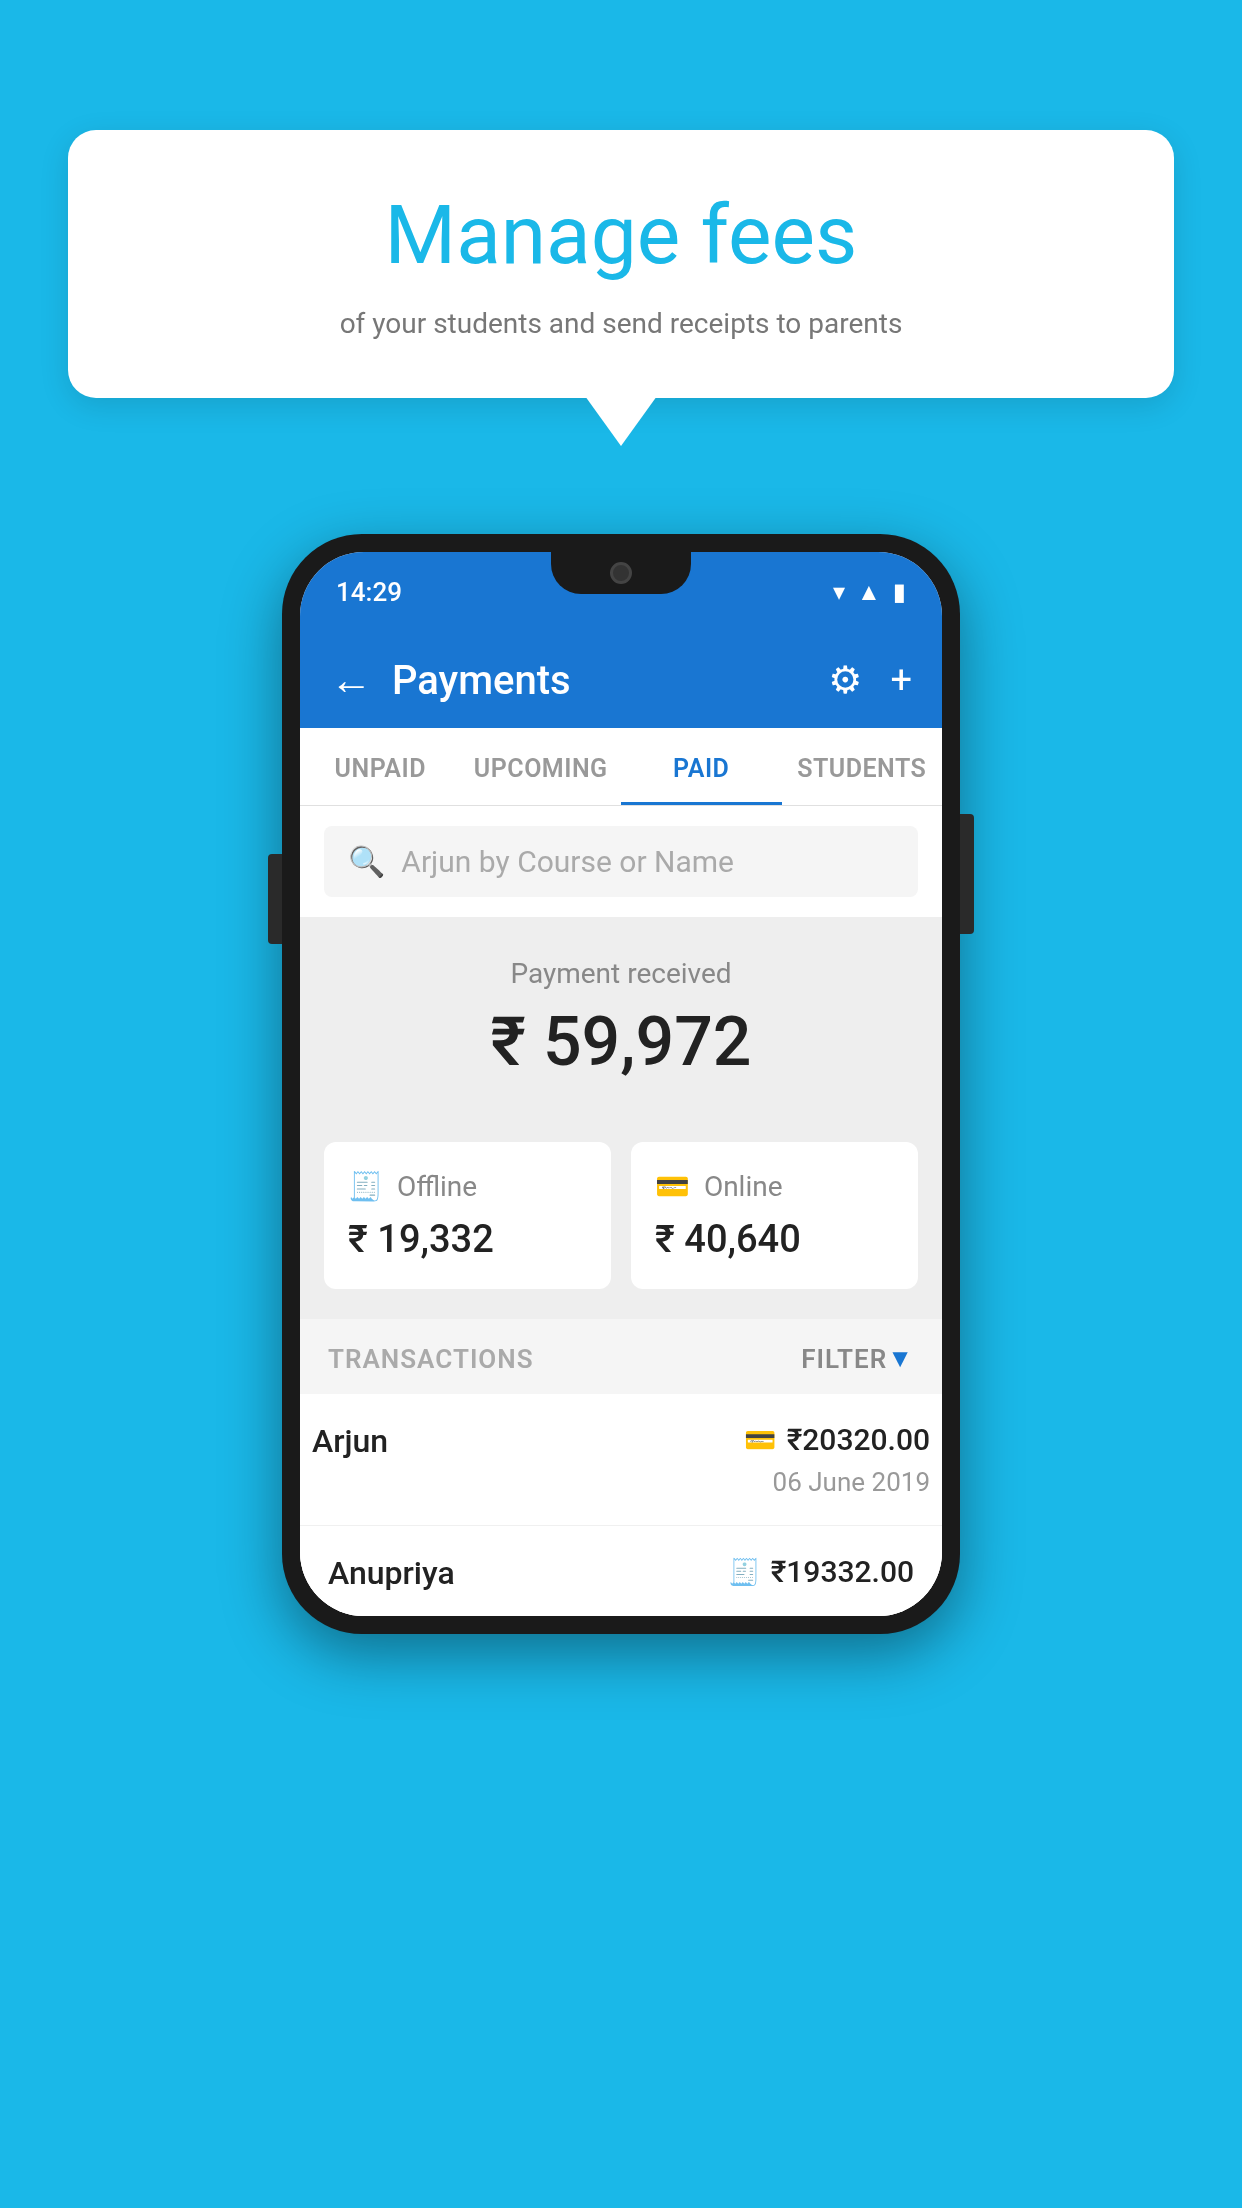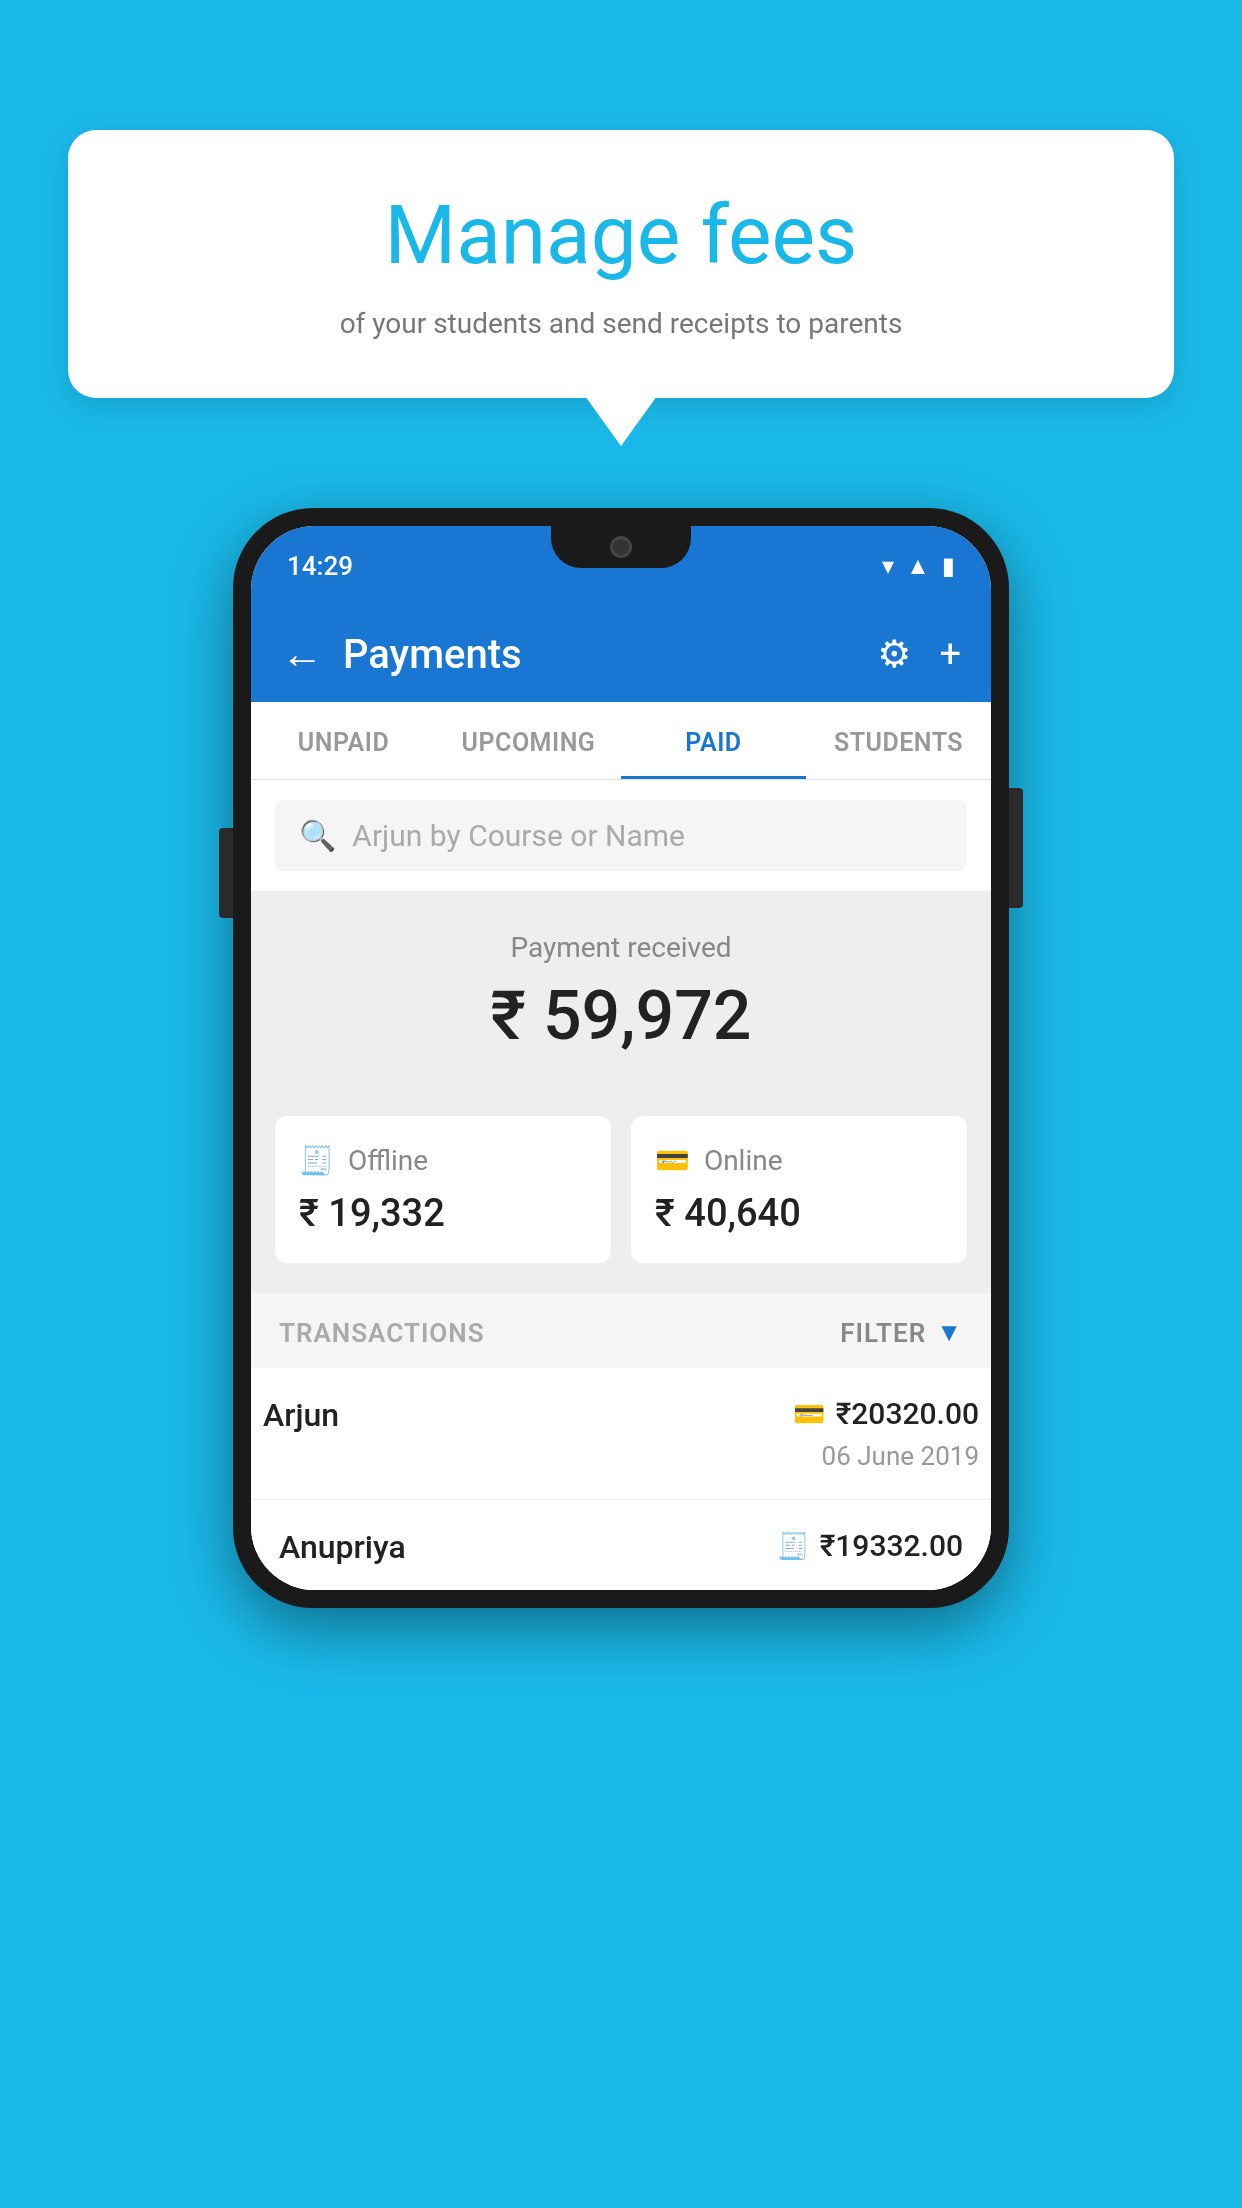--- a/index.html
+++ b/index.html
@@ -50,24 +50,24 @@
       font-size: 28px;
       color: #777;
       font-weight: 400;
       line-height: 1.4;
       text-align: center;
     }
 
     
     .phone-wrapper {
       position: absolute;
-      top: 508px;
+      top: 534px;
       left: 50%;
       transform: translateX(-50%);
-      width: 776px;
+      width: 678px;
     }
     .phone-outer {
       background: #1a1a1a;
       border-radius: 80px;
       padding: 18px;
       box-shadow: 0 20px 60px rgba(0,0,0,0.4);
       position: relative;
     }
     
     .phone-outer::before {
@@ -294,21 +294,20 @@
     }
     .transactions-label {
       color: #aaa;
       font-size: 26px;
       font-weight: 600;
       letter-spacing: 1px;
     }
     .filter-btn {
       display: flex;
       align-items: center;
-      gap: 10px;
       color: #888;
       font-size: 26px;
       font-weight: 600;
       letter-spacing: 1px;
     }
     .filter-icon {
       color: #1976d2;
       font-size: 26px;
     }
 

